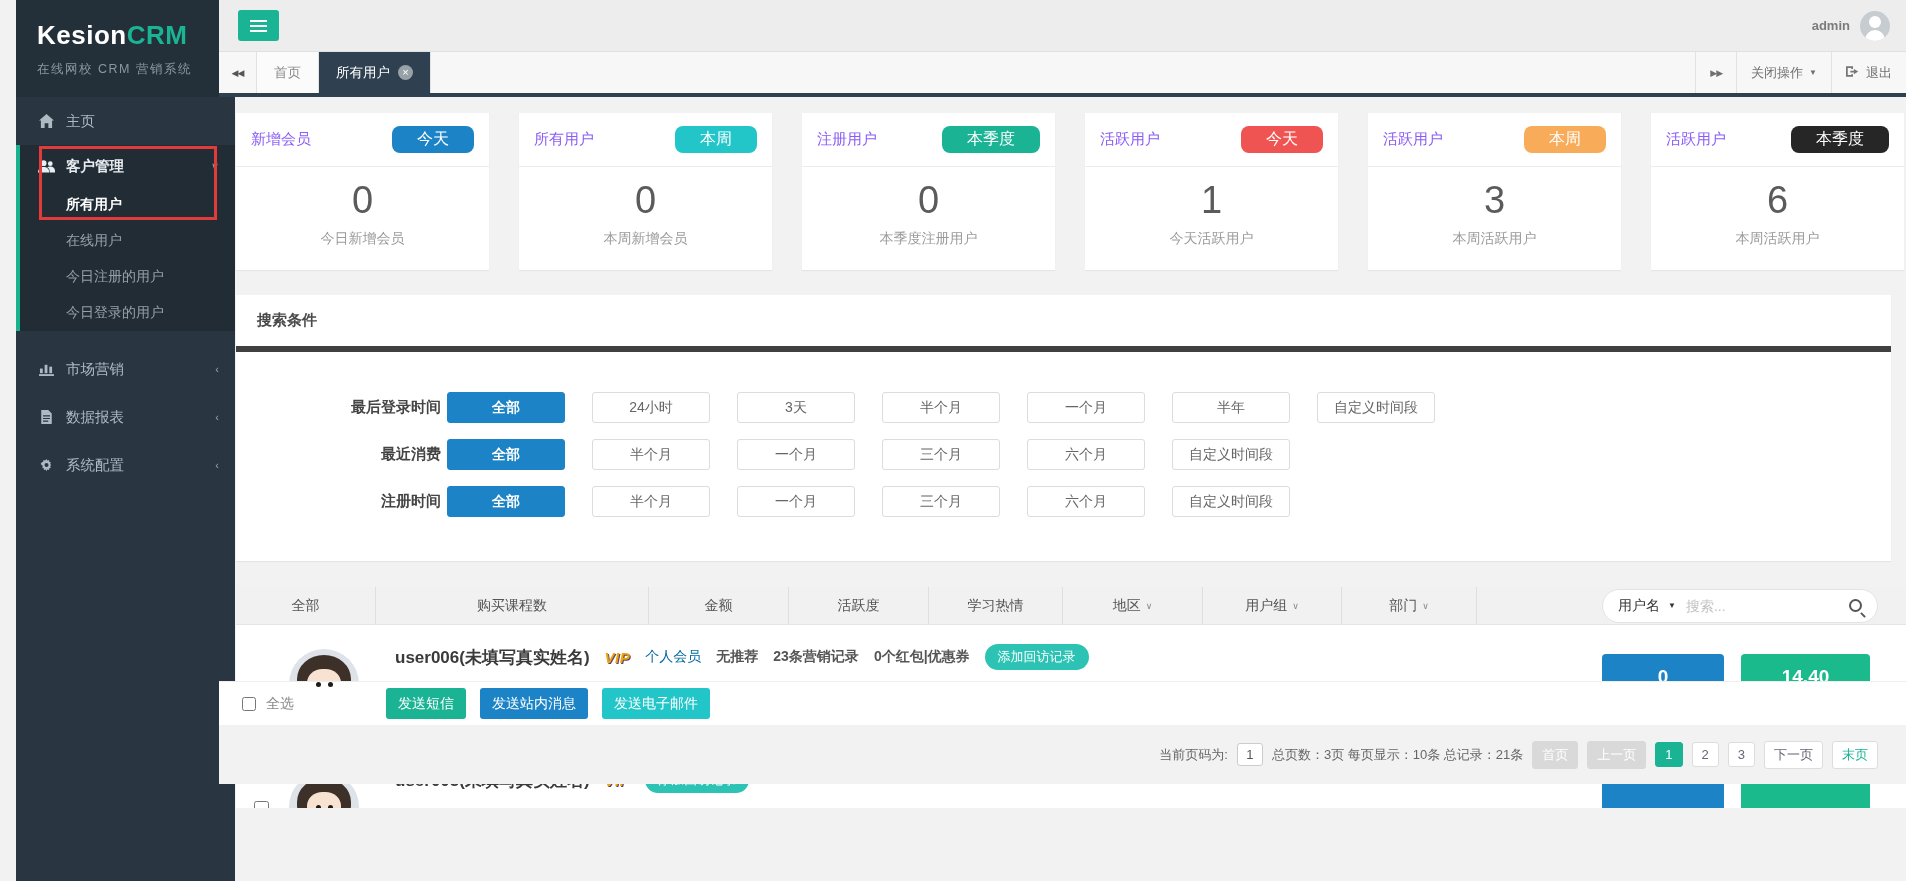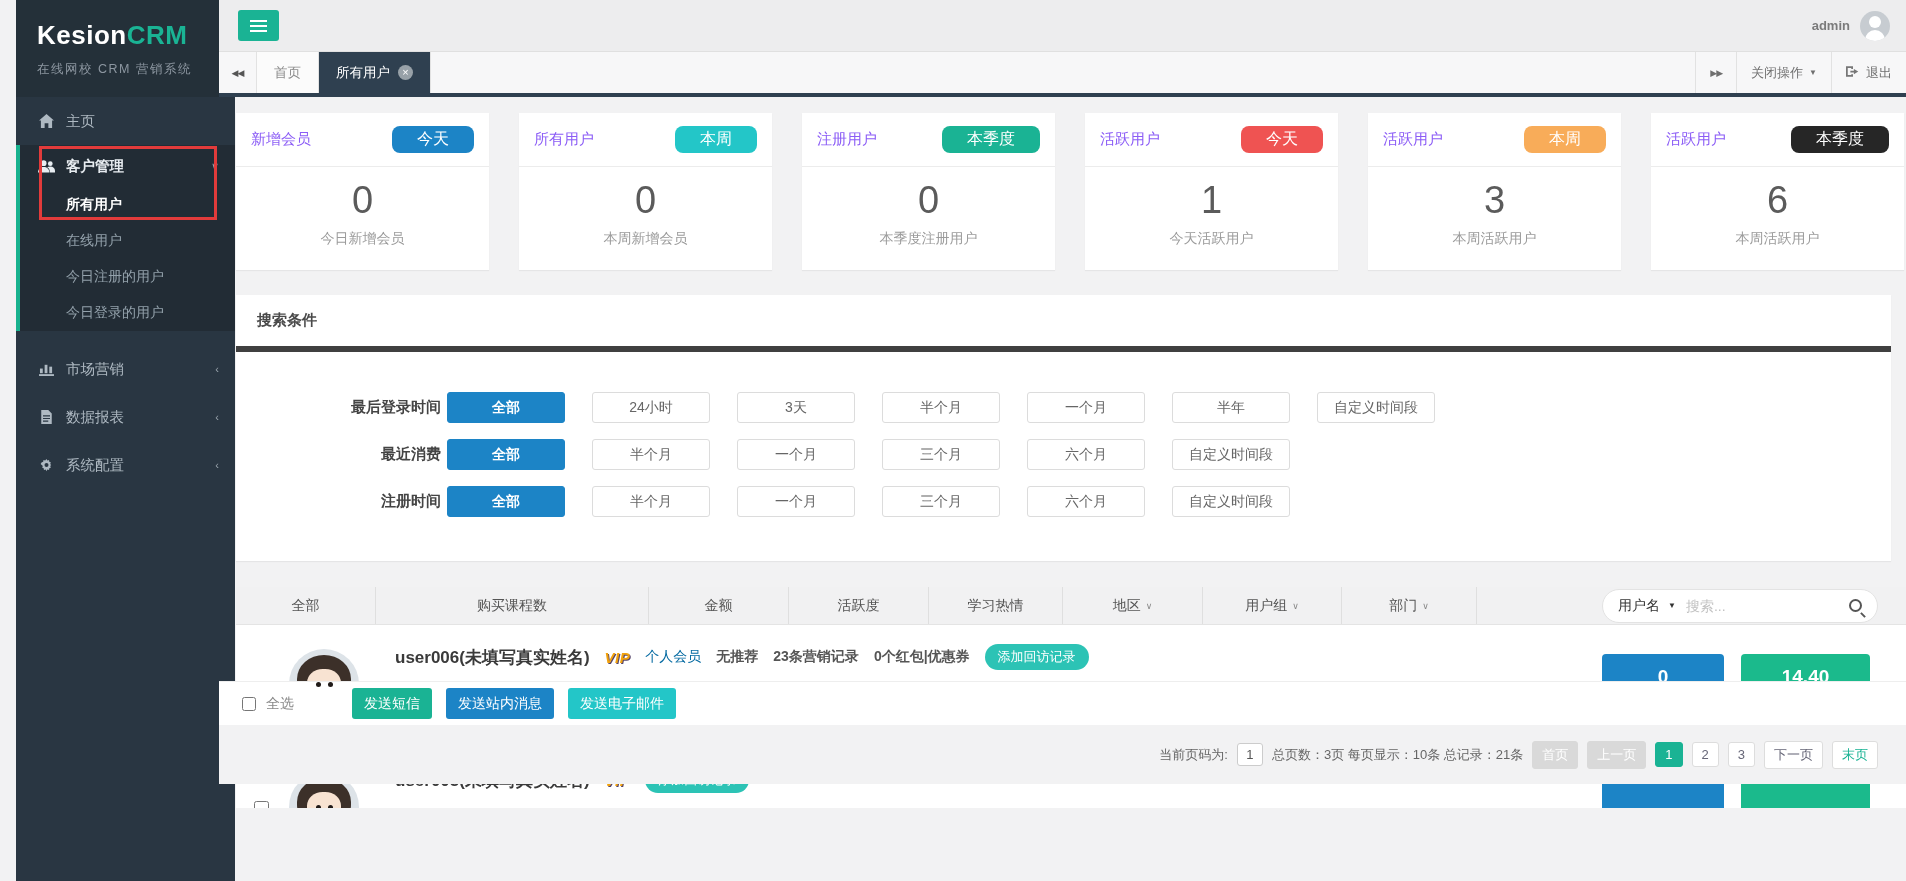--- a/index.html
+++ b/index.html
@@ -123,21 +123,21 @@
   .btn-amount{left:1505px;width:129px;background:#1bba8c;}
   .row-btn .num{font-size:19px;font-weight:bold;}
   .row-btn .lbl{font-size:12.5px;}
 
   
   .page-footer{position:absolute;left:0;right:0;top:681px;bottom:0;}
   .action-bar{height:44px;background:#fff;border-top:1px solid #eee;display:flex;align-items:center;padding-left:19px;gap:14px;}
   .select-all{display:flex;align-items:center;gap:7px;font-size:14px;color:#888;}
   .select-all input{width:14px;height:14px;cursor:pointer;}
   .act-btn{height:31px;padding:0 12px;border:none;border-radius:3px;color:#fff;font-size:14px;cursor:pointer;}
-  .act-btn.first{margin-left:44px;}
+  .act-btn.first{margin-left:78px;}
   .pagi{height:59px;background:#f2f2f3;display:flex;align-items:center;justify-content:flex-end;
         padding-right:28px;gap:9px;font-size:13px;color:#666;}
   .pagi-input{width:26px;height:23px;border:1px solid #ccc;border-radius:3px;text-align:center;font-size:13px;color:#555;background:#fff;}
   .pg-btn{padding:4px 9px;border-radius:3px;border:1px solid #ddd;background:#fff;color:#667;font-size:13px;cursor:pointer;}
   .pg-btn.disabled{background:#d9d9d9;border-color:#d9d9d9;color:#fff;}
   .pg-btn.active{background:#1ab394;border-color:#1ab394;color:#fff;}
   .pg-btn.link{color:#1ab394;}
 </style>
 </head>
 <body>

